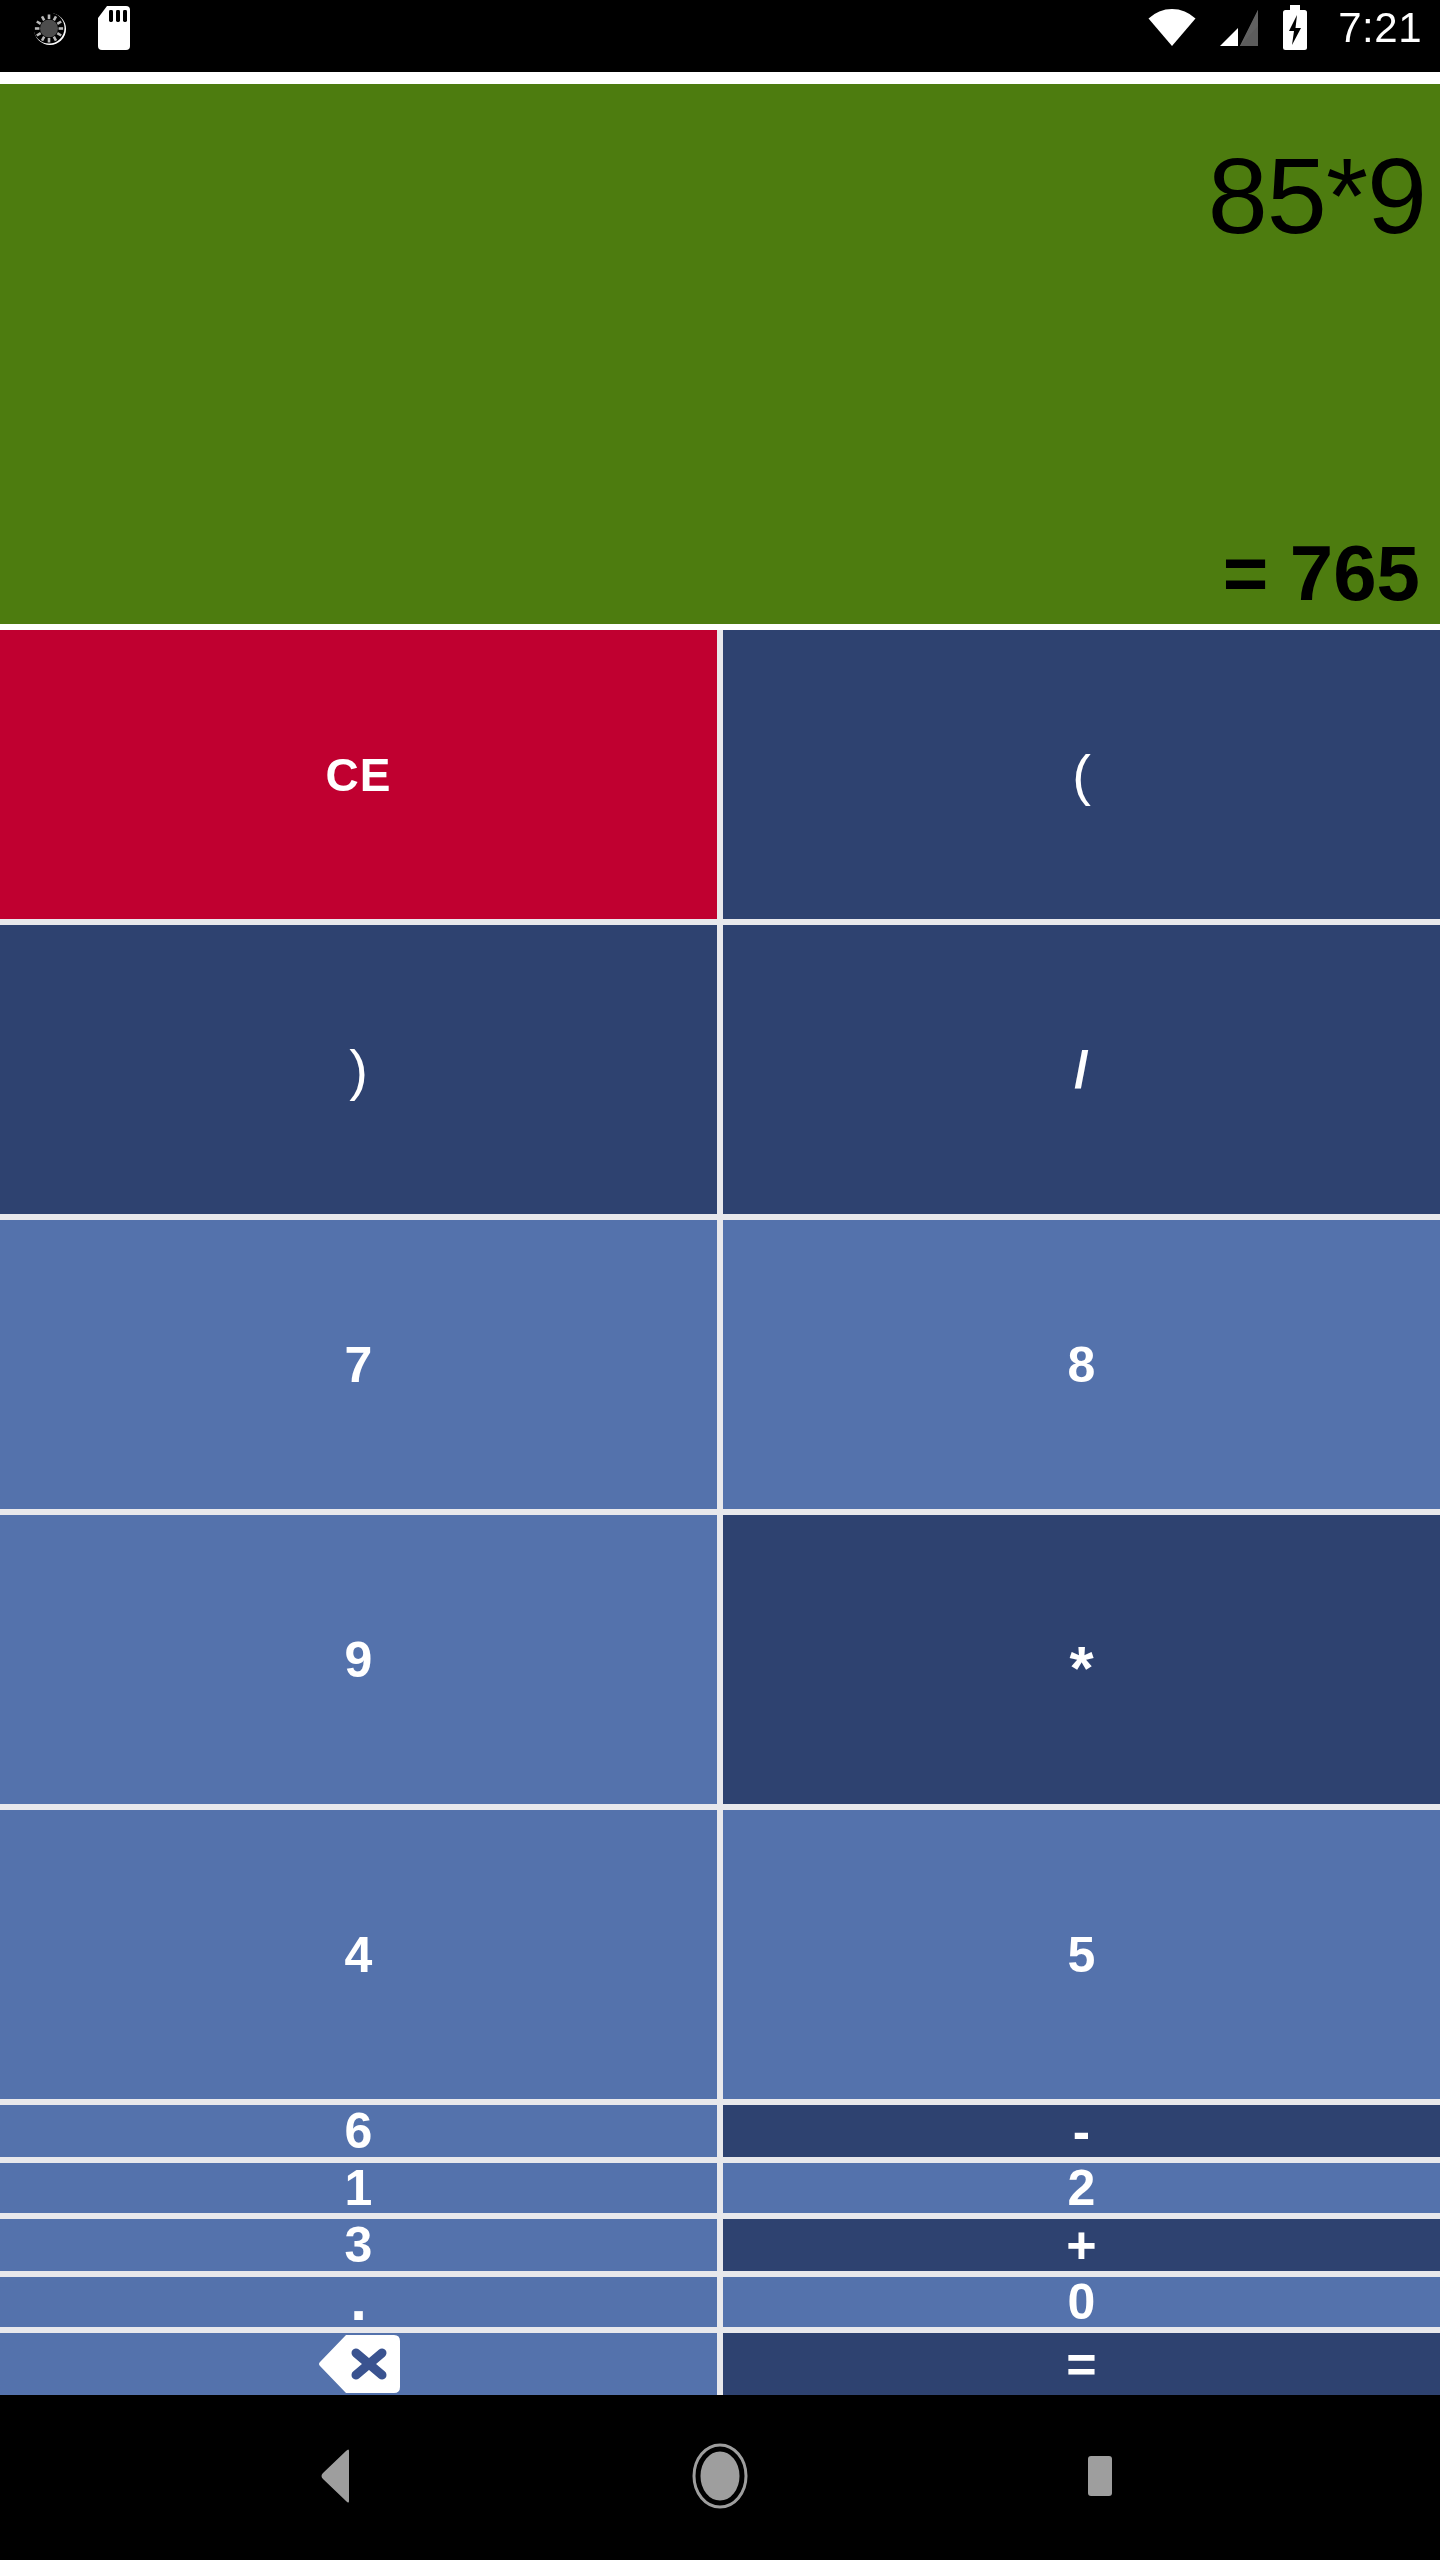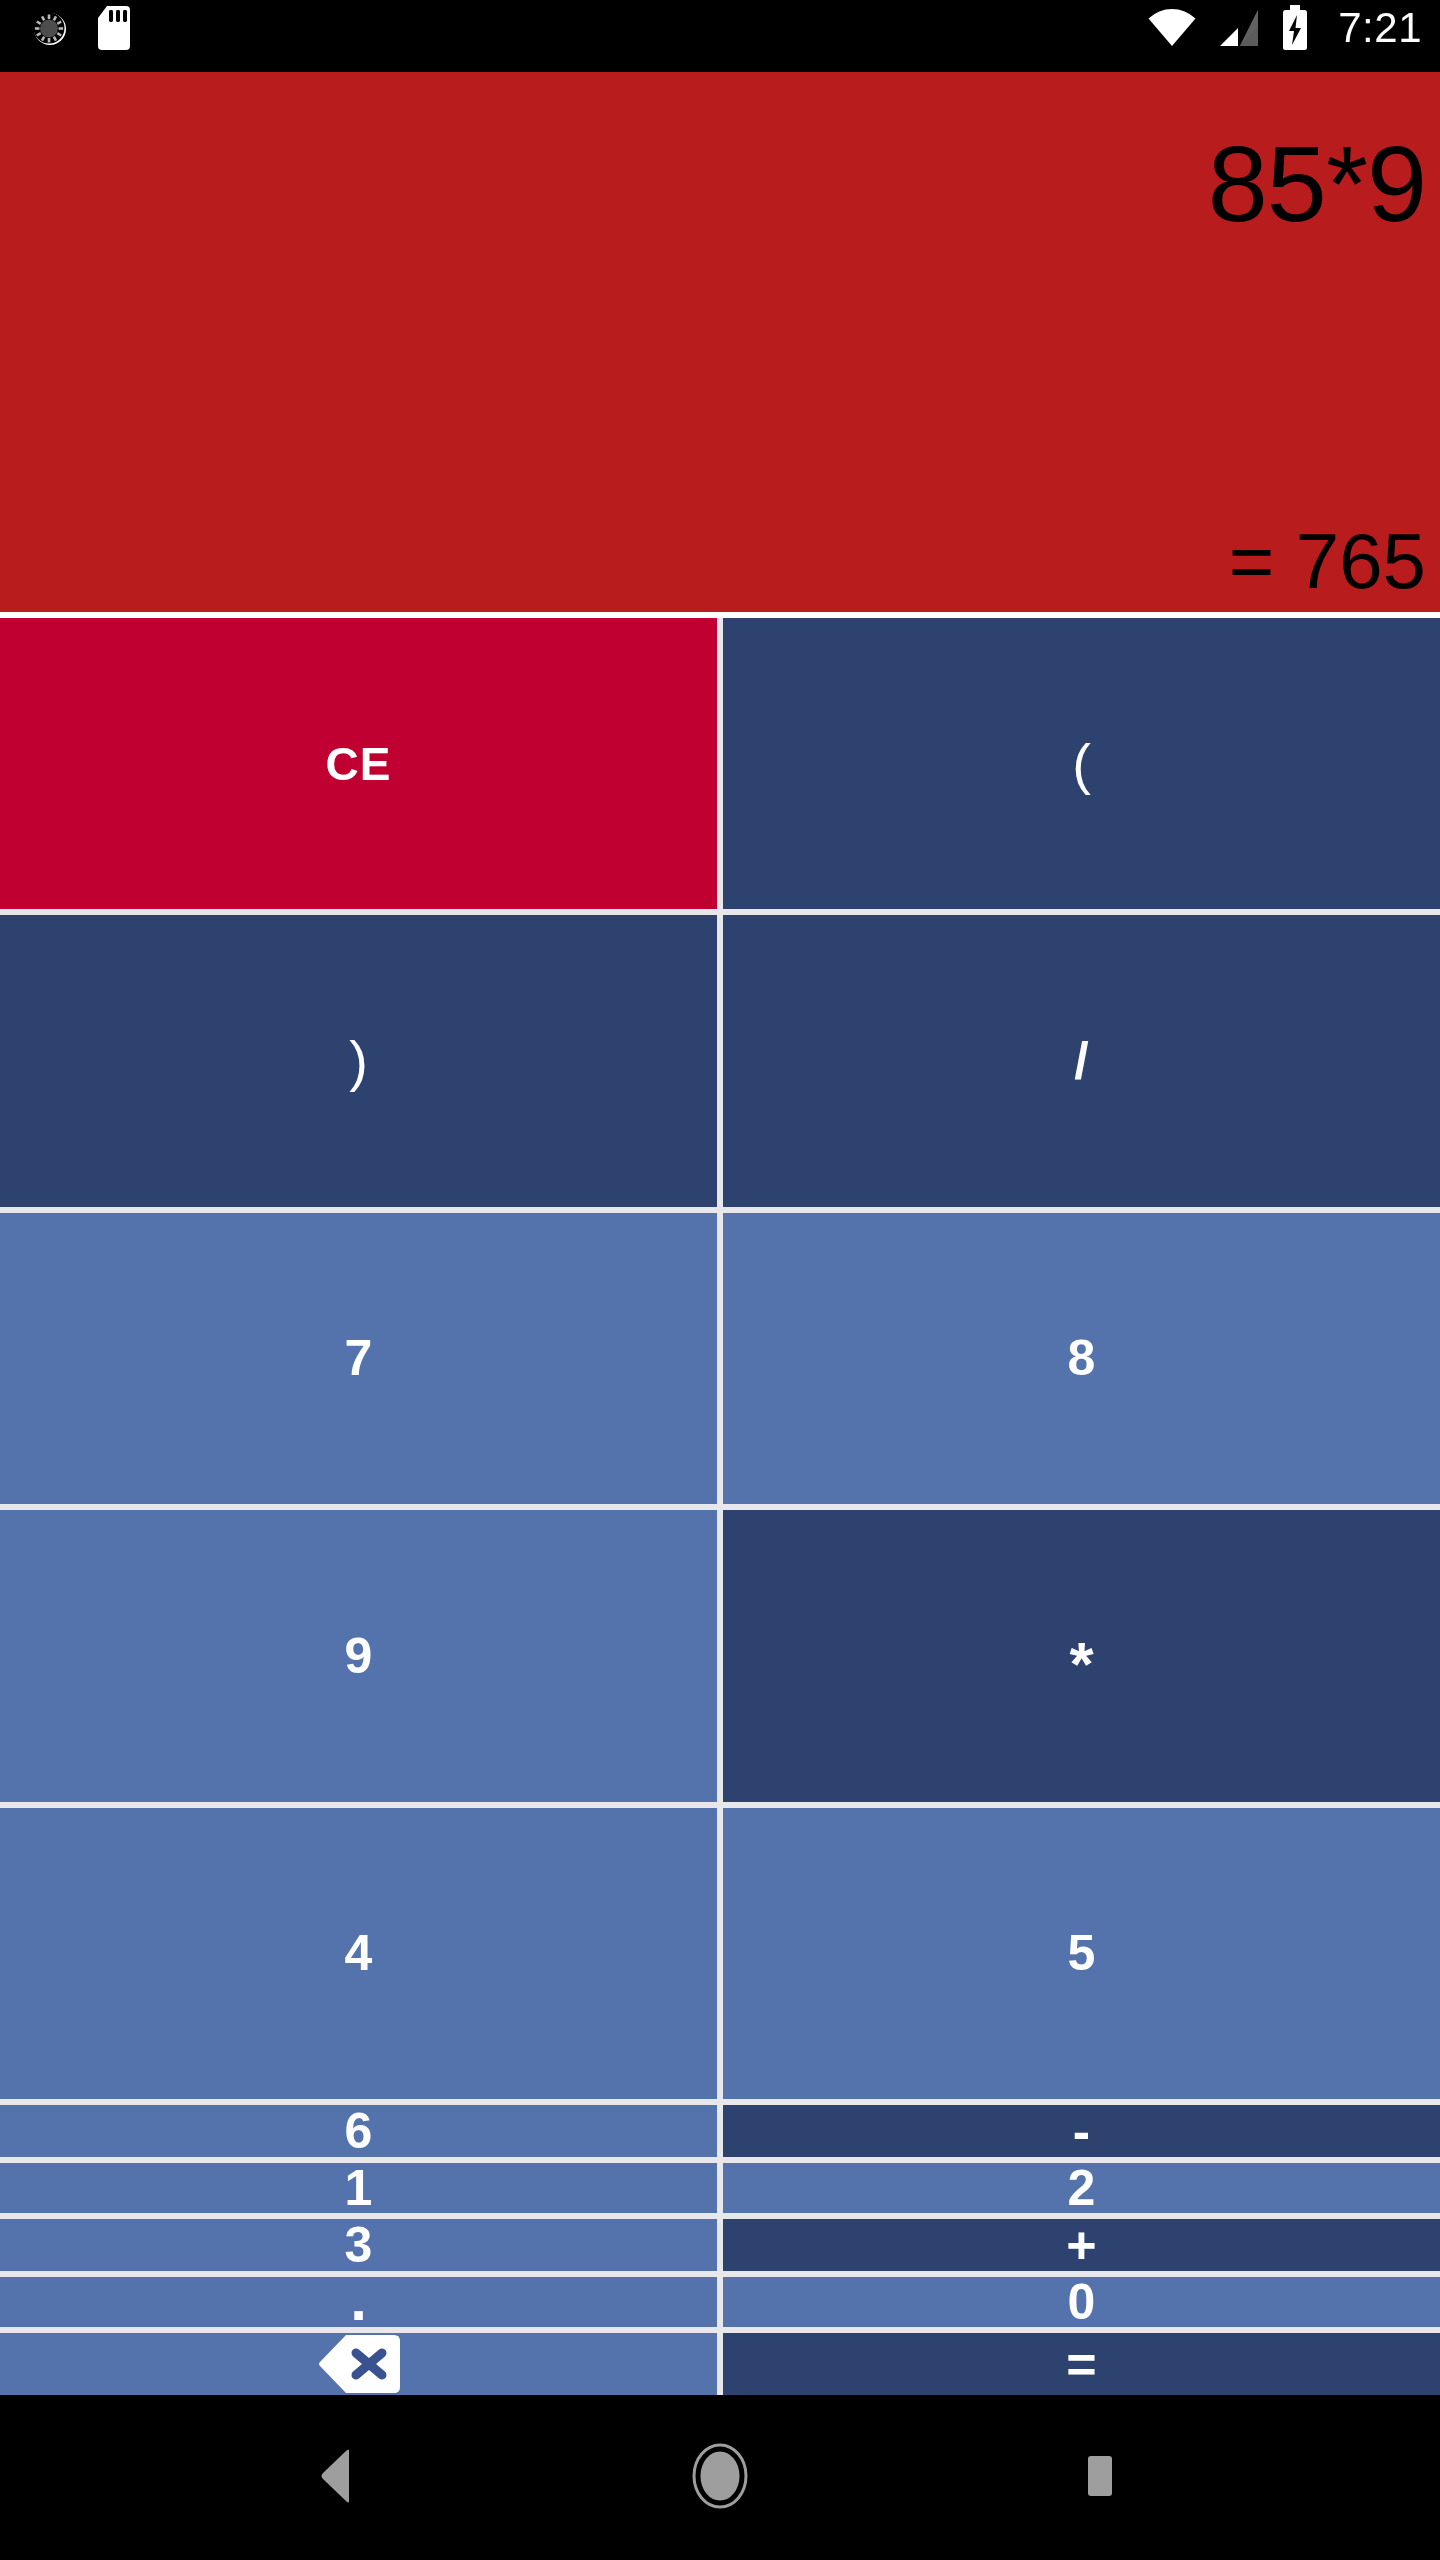--- a/index.html
+++ b/index.html
@@ -55,43 +55,44 @@
     font-weight: 400;
     letter-spacing: 0.5px;
     margin-left: 10px;
     font-family: "Liberation Sans", sans-serif;
   }
 
   
   .display {
     flex: 0 0 auto;
     height: 540px;
-    background: #b91c1c;
+    background: #4d7c0f;
     position: relative;
     box-sizing: border-box;
+    margin-top: 12px;
   }
   .expression {
     position: absolute;
     right: 14px;
     top: 58px;
     font-size: 108px;
     line-height: 1.0;
     font-weight: 300;
     color: #000000;
     text-align: right;
     letter-spacing: -1px;
     white-space: nowrap;
   }
   .result {
     position: absolute;
-    right: 14px;
+    right: 20px;
     bottom: 12px;
     font-size: 78px;
     line-height: 1.0;
-    font-weight: 400;
+    font-weight: 700;
     color: #000000;
     letter-spacing: 0px;
     white-space: nowrap;
   }
 
   
   .keypad {
     flex: 1 1 auto;
     display: grid;
     grid-template-columns: repeat(2, 1fr);

